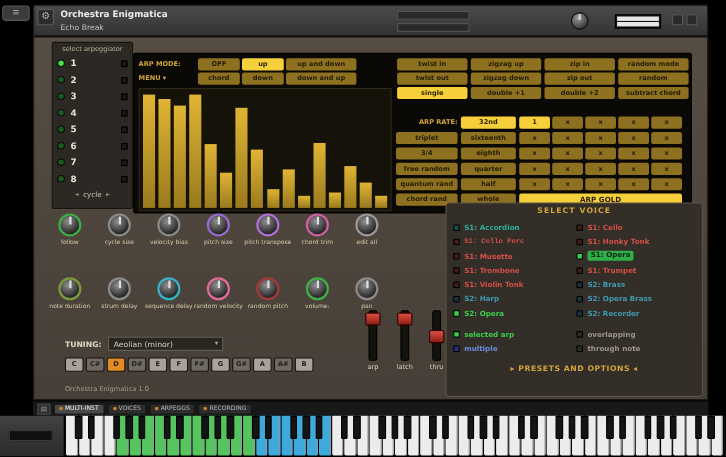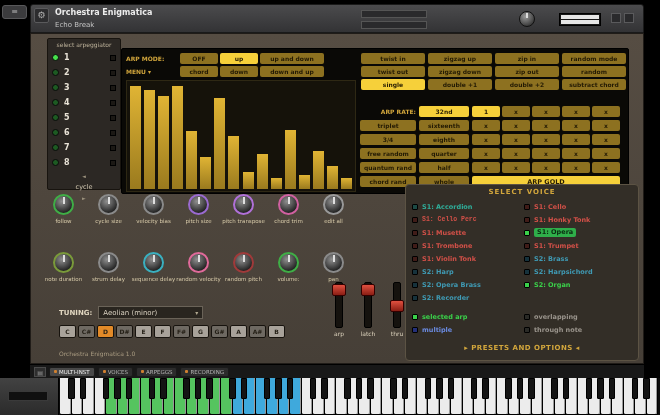--- a/index.html
+++ b/index.html
@@ -36,21 +36,21 @@
 
   
   .sidebar { position:absolute; left:16px; top:4px; width:74px; height:152px; background:#2c2824;
              border:1px solid #18140f; border-radius:2px; padding:2px 4px; }
   .sb-title { font-size:6px; color:#bdb29a; text-align:center; margin-bottom:2px; }
   .sb-row { display:flex; align-items:center; gap:5px; height:15px; cursor:pointer; }
   .sb-led { width:7px; height:7px; border-radius:50%; border:1px solid #0a0a0a; }
   .sb-num { font-size:8px; color:#e8e2d6; font-weight:bold; width:8px; }
   .sb-sq { width:6px; height:6px; background:#1b1814; border:1px solid #000; margin-left:auto; }
   .sb-cycle { display:flex; gap:4px; justify-content:center; align-items:center; font-size:6.5px;
-              color:#cfc5ae; margin-top:3px; cursor:pointer;flex-direction:column; }
+              color:#cfc5ae; margin-top:3px; cursor:pointer; }
   .sb-cycle .arr { font-size:5px; color:#9a907c; }
 
   
   .arp { position:absolute; left:90px; top:2px; width:508px; height:146px; background:#0a0906;
          border-radius:2px; border:1px solid #000;margin-top:12px; }
   .arow { position:absolute; display:flex; gap:2px; }
   .ml1 { left:4px; top:4px; } .ml2 { left:4px; top:17px; }
   .mr1 { left:239px; top:4px; gap:3px; } .mr2 { left:239px; top:17px; gap:3px; } .mr3 { left:239px; top:30px; gap:3px; }
   .arp-lbl { width:52px; font-size:6px; font-weight:bold; color:#d2a63c; line-height:11px; }
   .gbtn { display:block; height:11px; border:0; border-radius:2px; background:#8d7120; color:#241b04;
@@ -545,33 +545,29 @@
           <div class="v-item">
             <span class="v-led" style="background: rgb(22, 50, 60);"></span>
             <span class="v-name" style="color: rgb(63, 154, 180);">S2: Brass</span>
           </div>
 
           <div class="v-item">
             <span class="v-led" style="background: rgb(22, 50, 60);"></span>
             <span class="v-name" style="color: rgb(63, 154, 180);">S2: Harp</span>
           </div>
 
-          <div class="v-item">
-            <span class="v-led" style="background: rgb(22, 50, 60);"></span>
-            <span class="v-name" style="color: rgb(63, 154, 180);">S2: Harpsichord</span>
-          </div>
 
           <div class="v-item">
             <span class="v-led" style="background: rgb(22, 50, 60);"></span>
             <span class="v-name" style="color: rgb(63, 154, 180);">S2: Opera Brass</span>
           </div>
 
           <div class="v-item">
             <span class="v-led" style="background: rgb(58, 208, 74);"></span>
-            <span class="v-name" style="color: rgb(58, 208, 74);">S2: Organ</span>
+            <span class="v-name" style="color: rgb(58, 208, 74);">S2: Opera</span>
           </div>
 
           <div class="v-item">
             <span class="v-led" style="background: rgb(22, 50, 60);"></span>
             <span class="v-name" style="color: rgb(63, 154, 180);">S2: Recorder</span>
           </div>
         </div>
       <div class="v-status">
 
           <div class="v-item">

